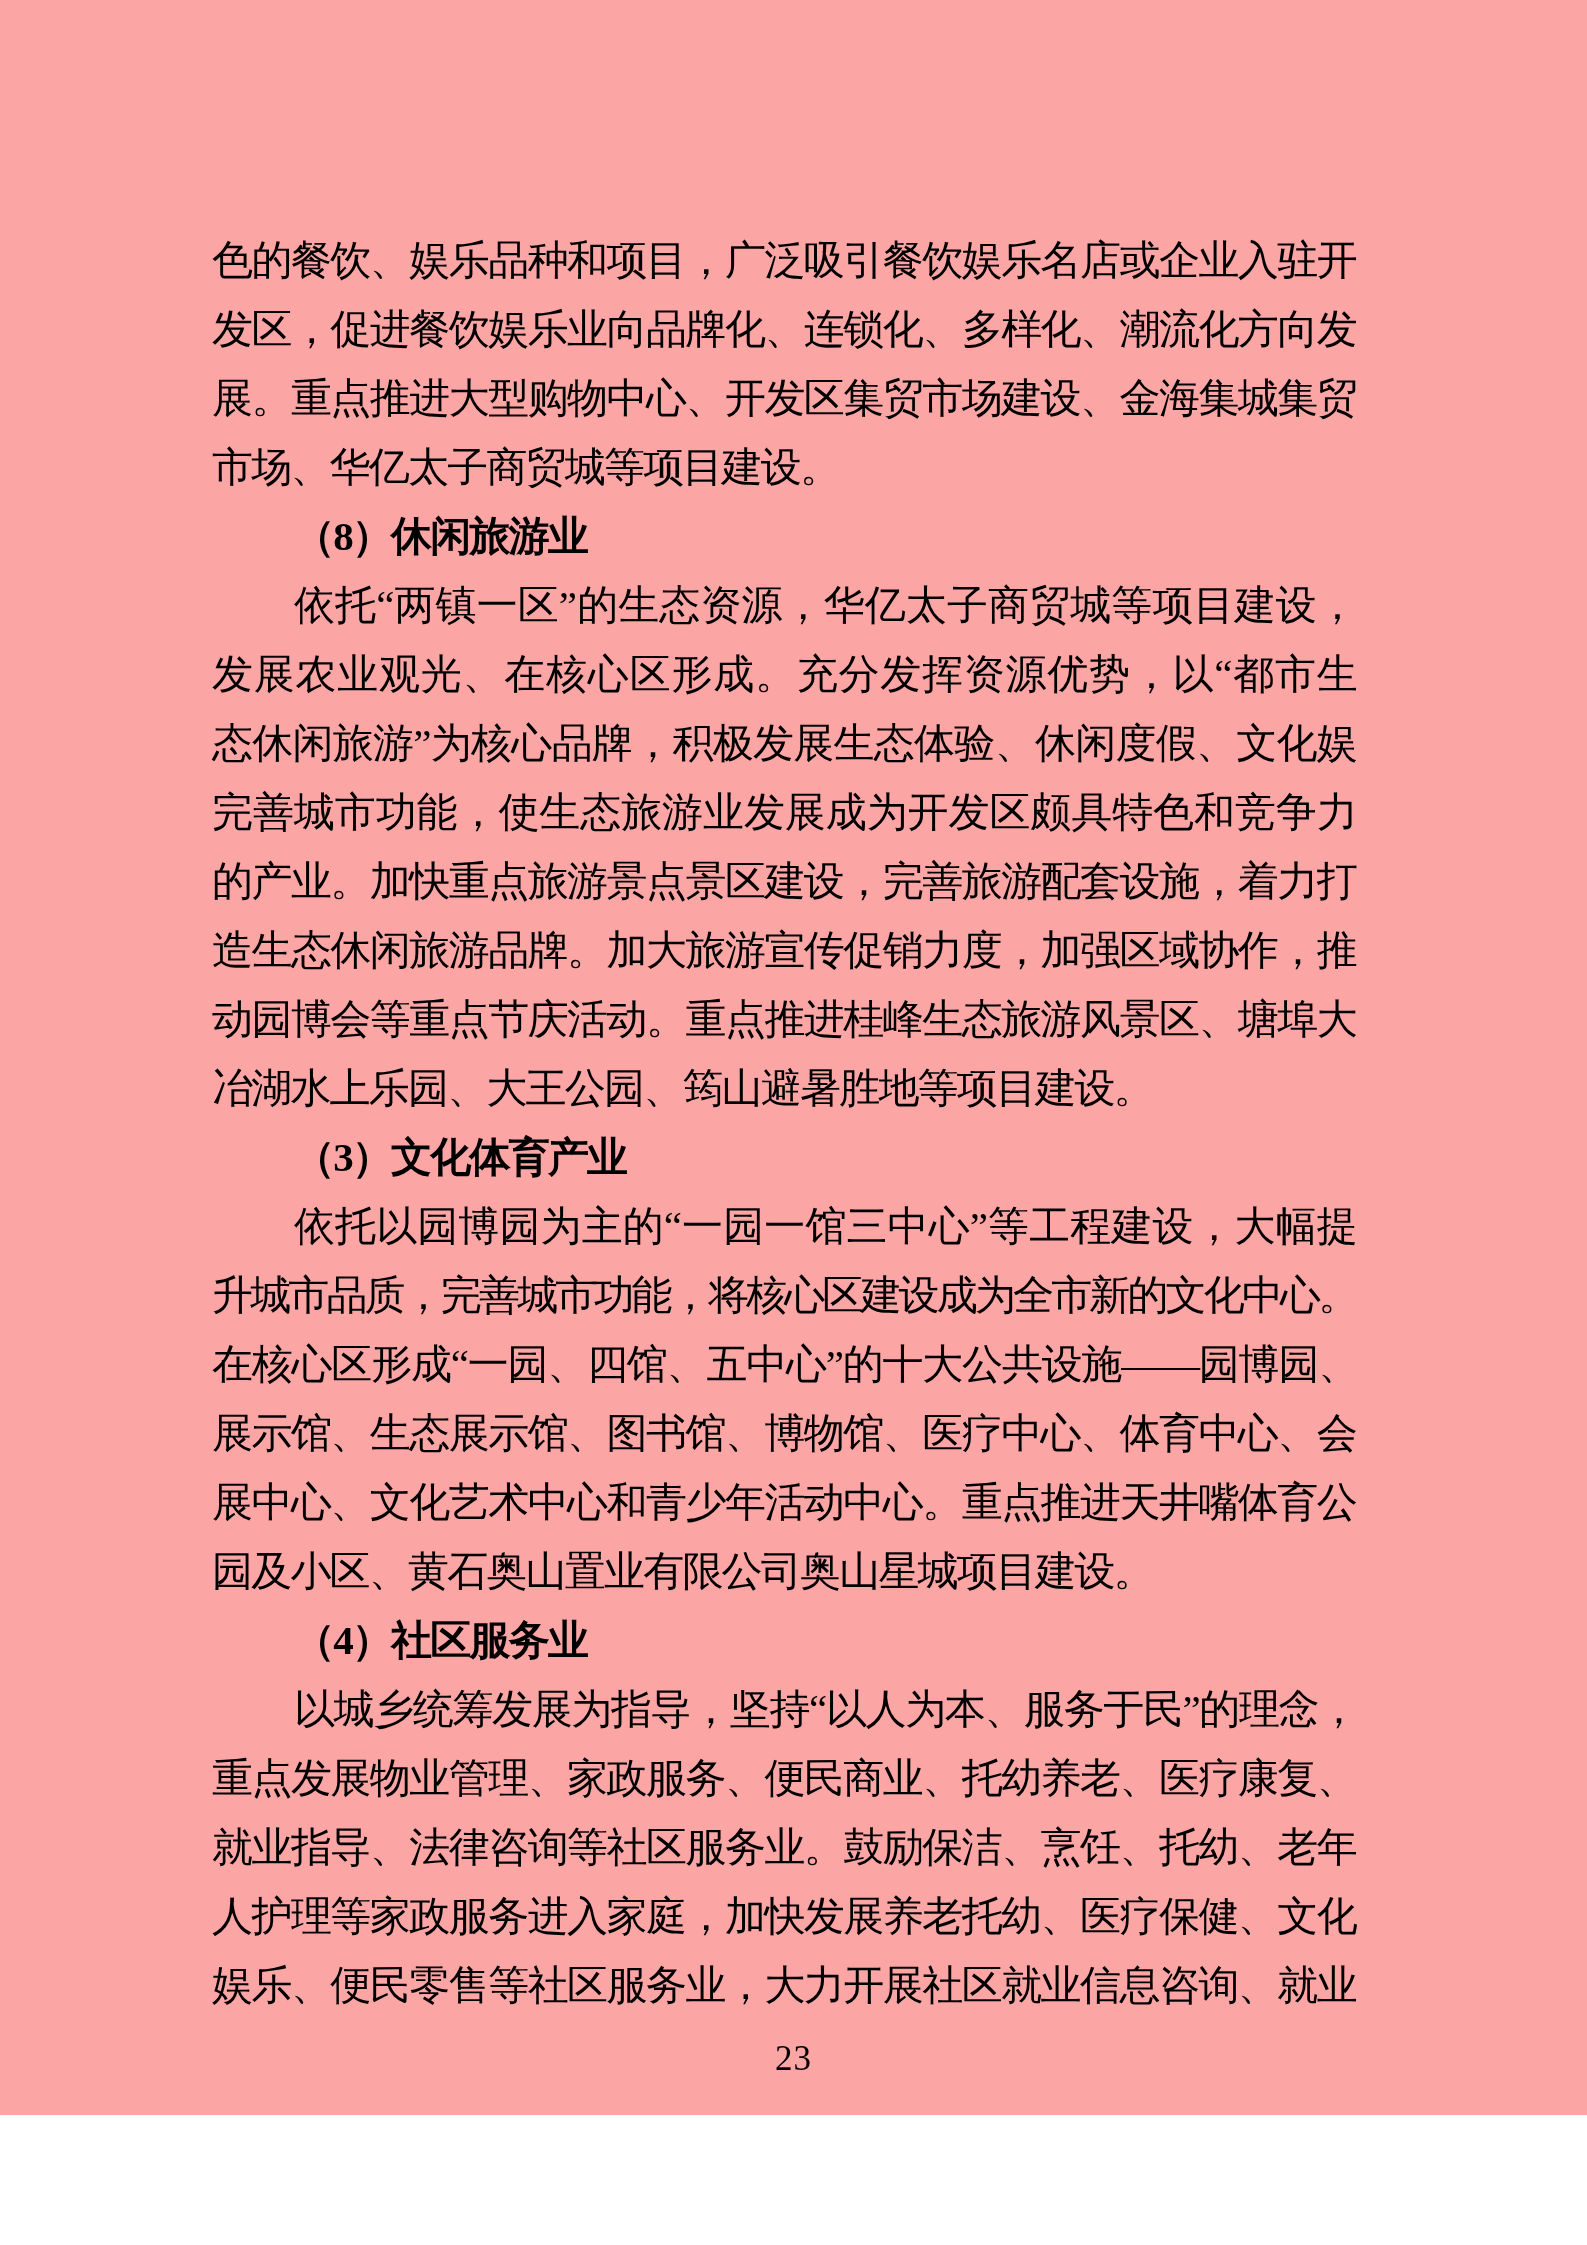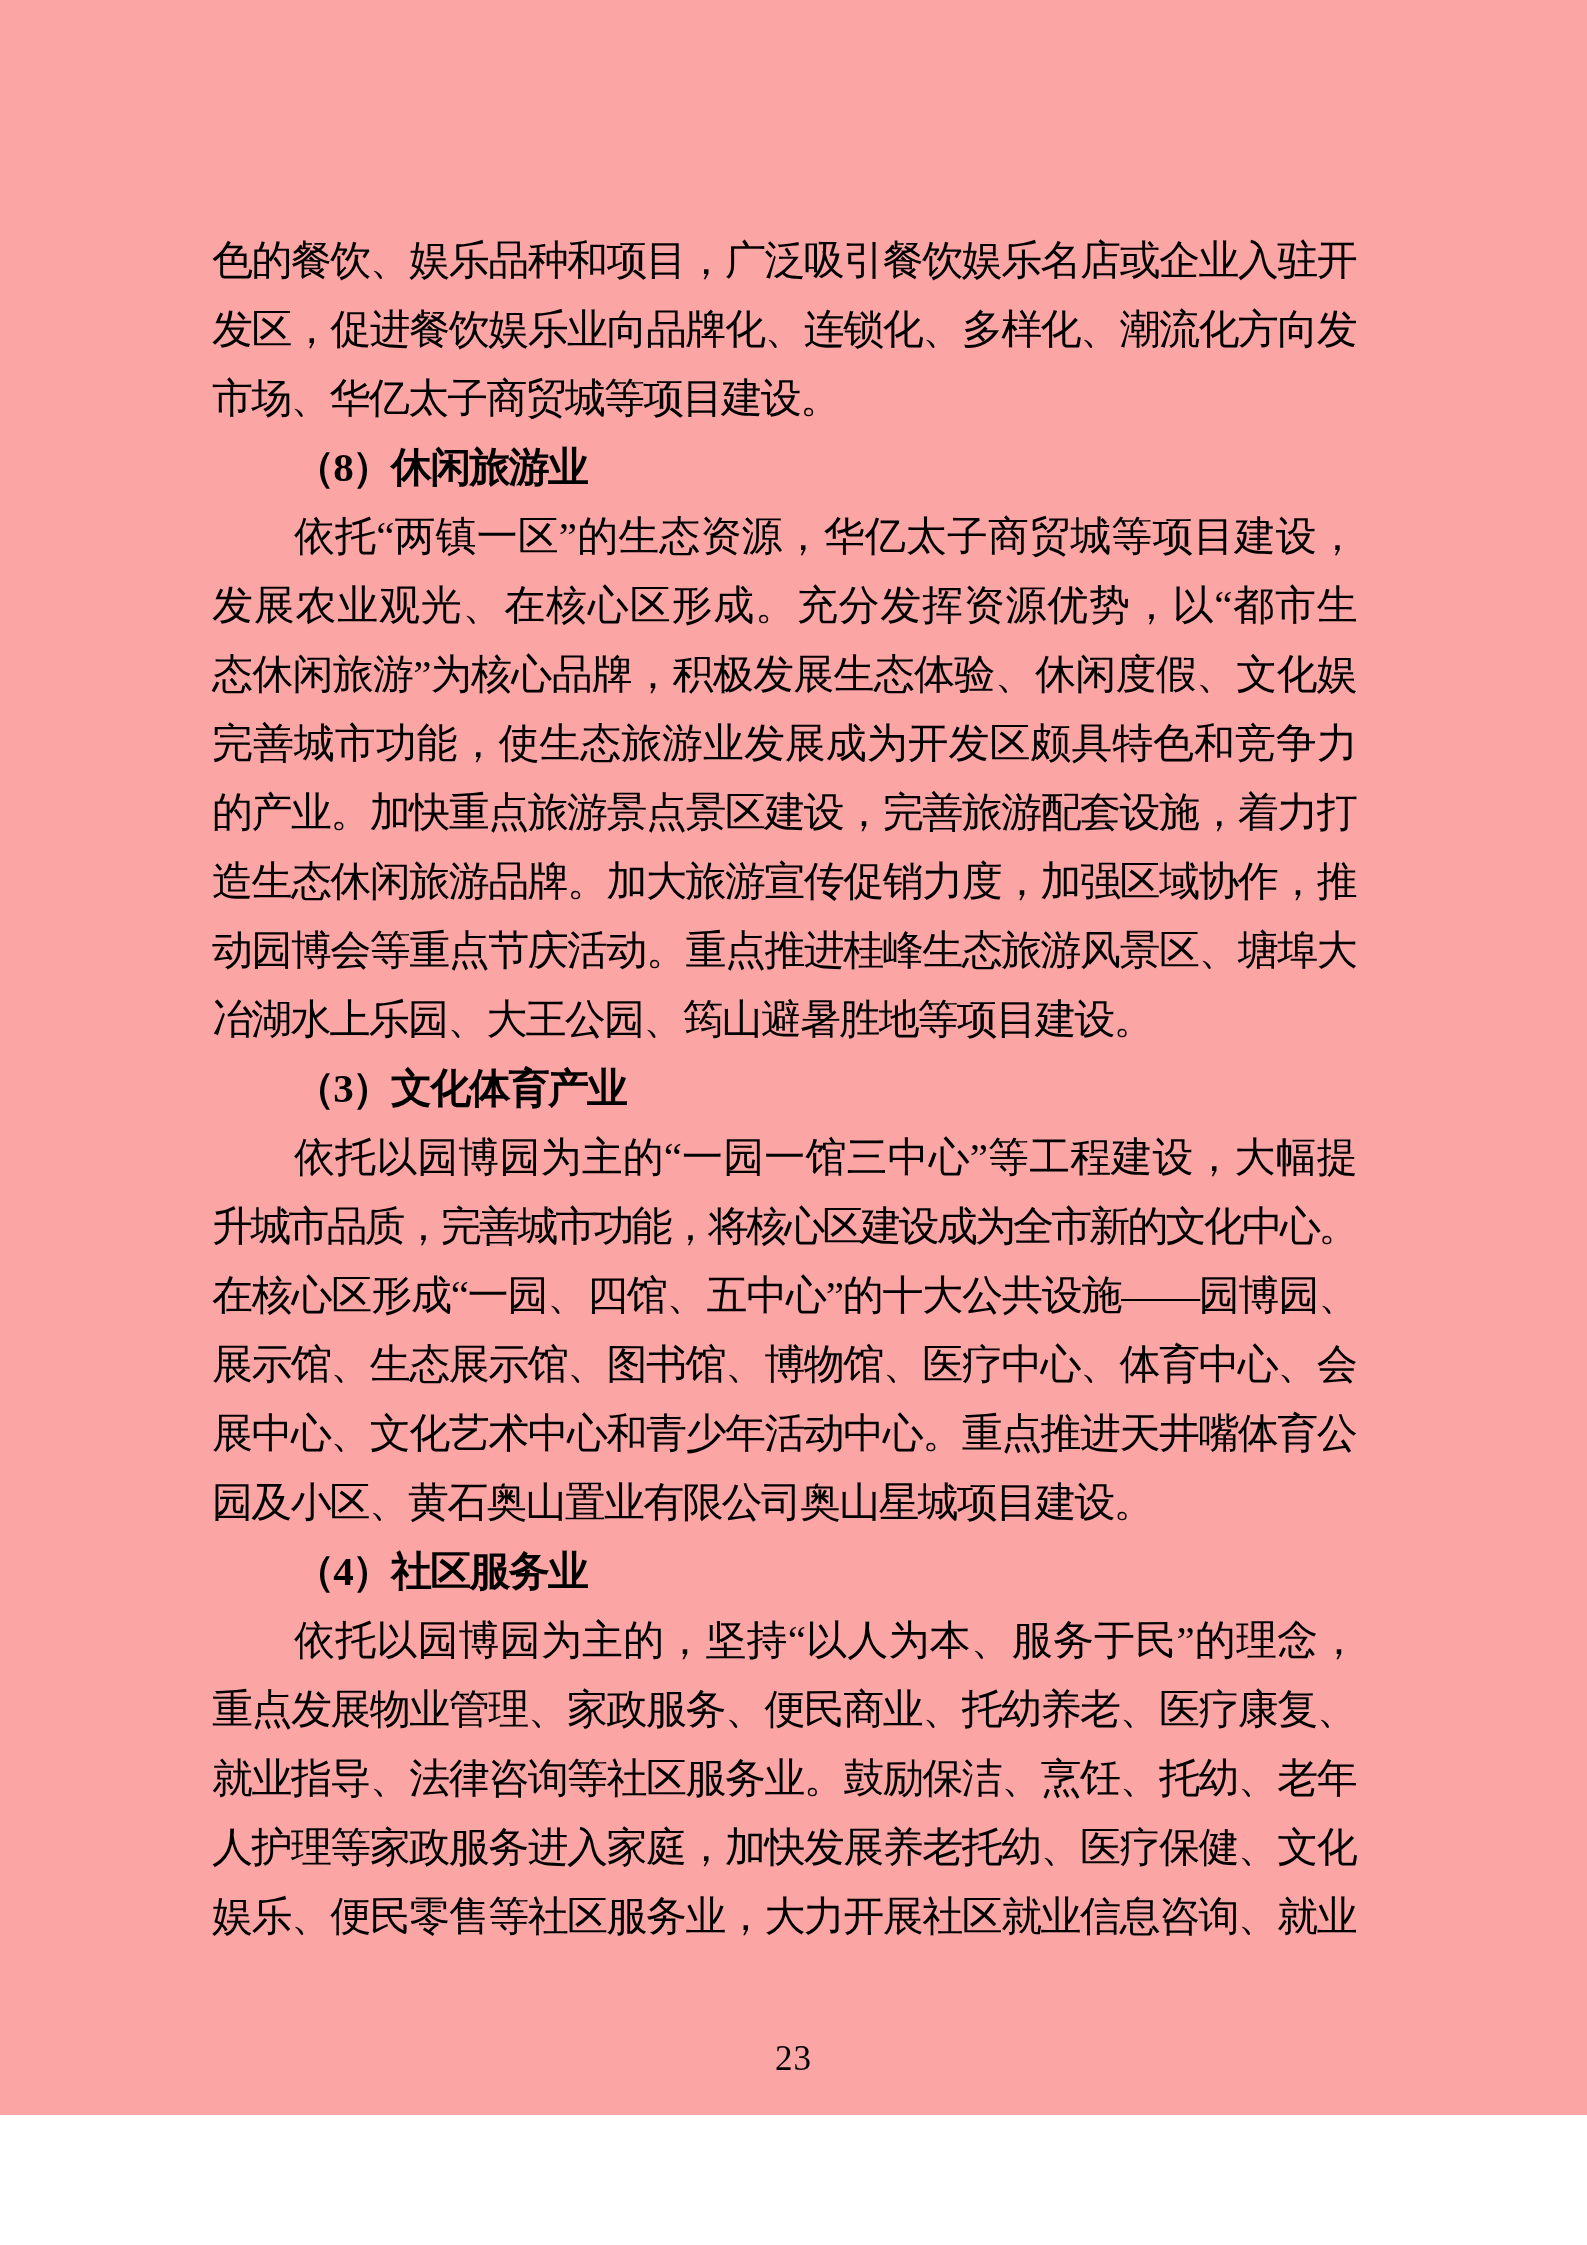--- a/index.html
+++ b/index.html
@@ -58,39 +58,40 @@
     color: #000000;
   }
 </style>
 </head>
 <body>
 
 <div class="page">
   <div class="text-block">
     <div class="line full">色的餐饮、娱乐品种和项目，广泛吸引餐饮娱乐名店或企业入驻开</div>
     <div class="line full">发区，促进餐饮娱乐业向品牌化、连锁化、多样化、潮流化方向发</div>
+    <div class="line full">展。重点推进大型购物中心、开发区集贸市场建设、金海集城集贸</div>
     <div class="line">市场、华亿太子商贸城等项目建设。</div>
     <div class="line heading">（8）休闲旅游业</div>
     <div class="line full indent">依托“两镇一区”的生态资源，华亿太子商贸城等项目建设，</div>
     <div class="line full">发展农业观光、在核心区形成。充分发挥资源优势，以“都市生</div>
     <div class="line full">态休闲旅游”为核心品牌，积极发展生态体验、休闲度假、文化娱</div>
     <div class="line full">完善城市功能，使生态旅游业发展成为开发区颇具特色和竞争力</div>
     <div class="line full">的产业。加快重点旅游景点景区建设，完善旅游配套设施，着力打</div>
     <div class="line full">造生态休闲旅游品牌。加大旅游宣传促销力度，加强区域协作，推</div>
     <div class="line full">动园博会等重点节庆活动。重点推进桂峰生态旅游风景区、塘埠大</div>
     <div class="line">冶湖水上乐园、大王公园、筠山避暑胜地等项目建设。</div>
     <div class="line heading">（3）文化体育产业</div>
     <div class="line full indent">依托以园博园为主的“一园一馆三中心”等工程建设，大幅提</div>
     <div class="line full tight">升城市品质，完善城市功能，将核心区建设成为全市新的文化中心。</div>
     <div class="line full tight">在核心区形成“一园、四馆、五中心”的十大公共设施——园博园、</div>
     <div class="line full">展示馆、生态展示馆、图书馆、博物馆、医疗中心、体育中心、会</div>
     <div class="line full">展中心、文化艺术中心和青少年活动中心。重点推进天井嘴体育公</div>
     <div class="line">园及小区、黄石奥山置业有限公司奥山星城项目建设。</div>
     <div class="line heading">（4）社区服务业</div>
-    <div class="line full indent tight">依托以园博园为主的，坚持“以人为本、服务于民”的理念，</div>
+    <div class="line full indent tight">以城乡统筹发展为指导，坚持“以人为本、服务于民”的理念，</div>
     <div class="line full">重点发展物业管理、家政服务、便民商业、托幼养老、医疗康复、</div>
     <div class="line full">就业指导、法律咨询等社区服务业。鼓励保洁、烹饪、托幼、老年</div>
     <div class="line full">人护理等家政服务进入家庭，加快发展养老托幼、医疗保健、文化</div>
     <div class="line full">娱乐、便民零售等社区服务业，大力开展社区就业信息咨询、就业</div>
   </div>
 
   <div class="page-footer">23</div>
 </div>
 
 </body></html>

